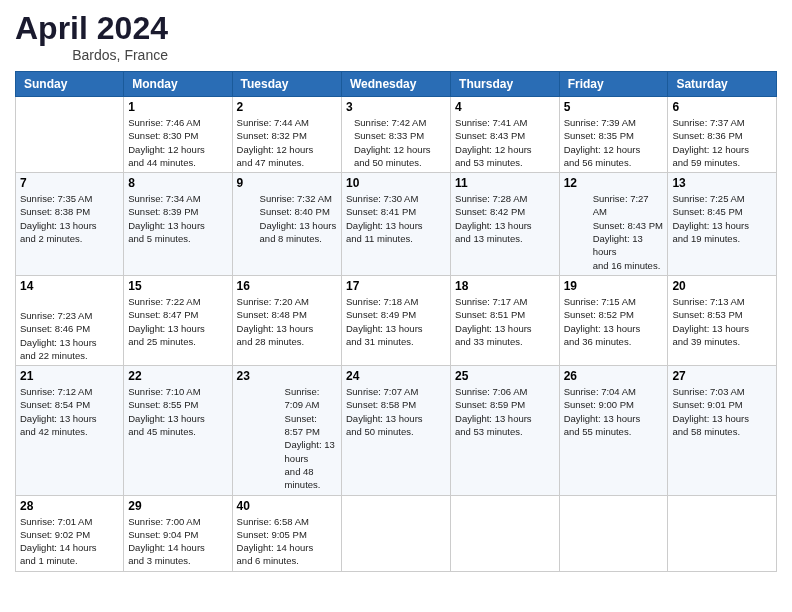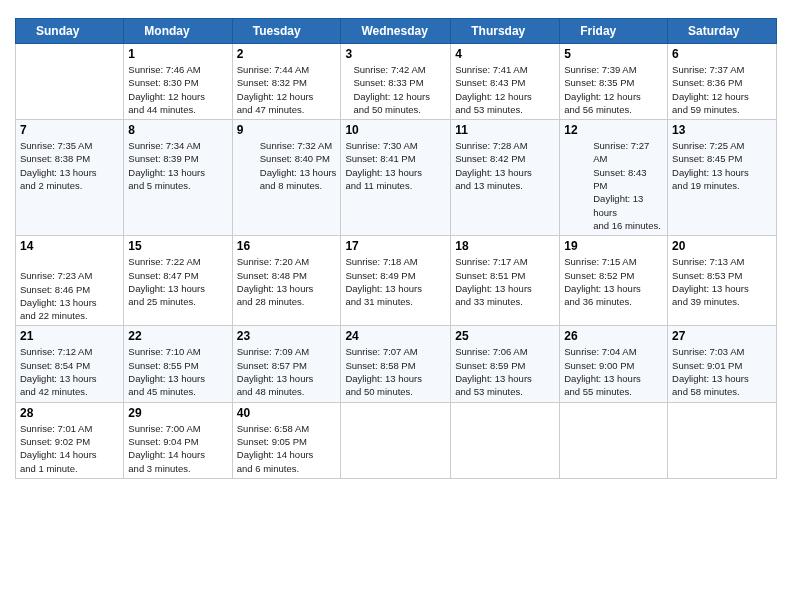--- a/index.html
+++ b/index.html
@@ -47,21 +47,21 @@
       color: #444;
     }
     table {
       width: 100%;
       border-collapse: collapse;
       font-size: 10.5px;
     }
     thead tr th {
       background-color: #2a6db5;
       color: #fff;
-      padding: 5px 20px;
+      padding: 5px 8px;
       text-align: left;
       font-size: 12px;
       border: 1px solid #1a5a9a;
     }
     tbody tr td {
       border: 1px solid #ccc;
       vertical-align: top;
       padding: 3px 4px;
       width: 110px;
       min-height: 70px;
@@ -83,20 +83,24 @@
       background: #f5f8fc;
     }
     td.empty {
       background: #f9f9f9;
     }
   </style>
 </head>
 <body>
 
 <div class="header">
+  <div class="title-block">
+    <div class="month-title">April 2024</div>
+    <div class="location">Bardos, France</div>
+  </div>
 </div>
 
 <table>
   <thead>
     <tr>
     <th>Sunday</th>
         <th>Monday</th>
         <th>Tuesday</th>
         <th>Wednesday</th>
         <th>Thursday</th>
@@ -262,21 +266,21 @@
         </td>
         <td>
           <div class="day-num">22</div>
           <div class="day-info" style="white-space: pre-line;">Sunrise: 7:10 AM
 Sunset: 8:55 PM
 Daylight: 13 hours
 and 45 minutes.</div>
         </td>
         <td>
           <div class="day-num">23</div>
-          <div class="day-info" style="white-space: pre-line;">Sunrise: 7:09 AM
+          <div class="day-info" style="white-space: pre-line; margin-left: 48px;">Sunrise: 7:09 AM
 Sunset: 8:57 PM
 Daylight: 13 hours
 and 48 minutes.</div>
         </td>
         <td>
           <div class="day-num">24</div>
           <div class="day-info" style="white-space: pre-line;">Sunrise: 7:07 AM
 Sunset: 8:58 PM
 Daylight: 13 hours
 and 50 minutes.</div>

